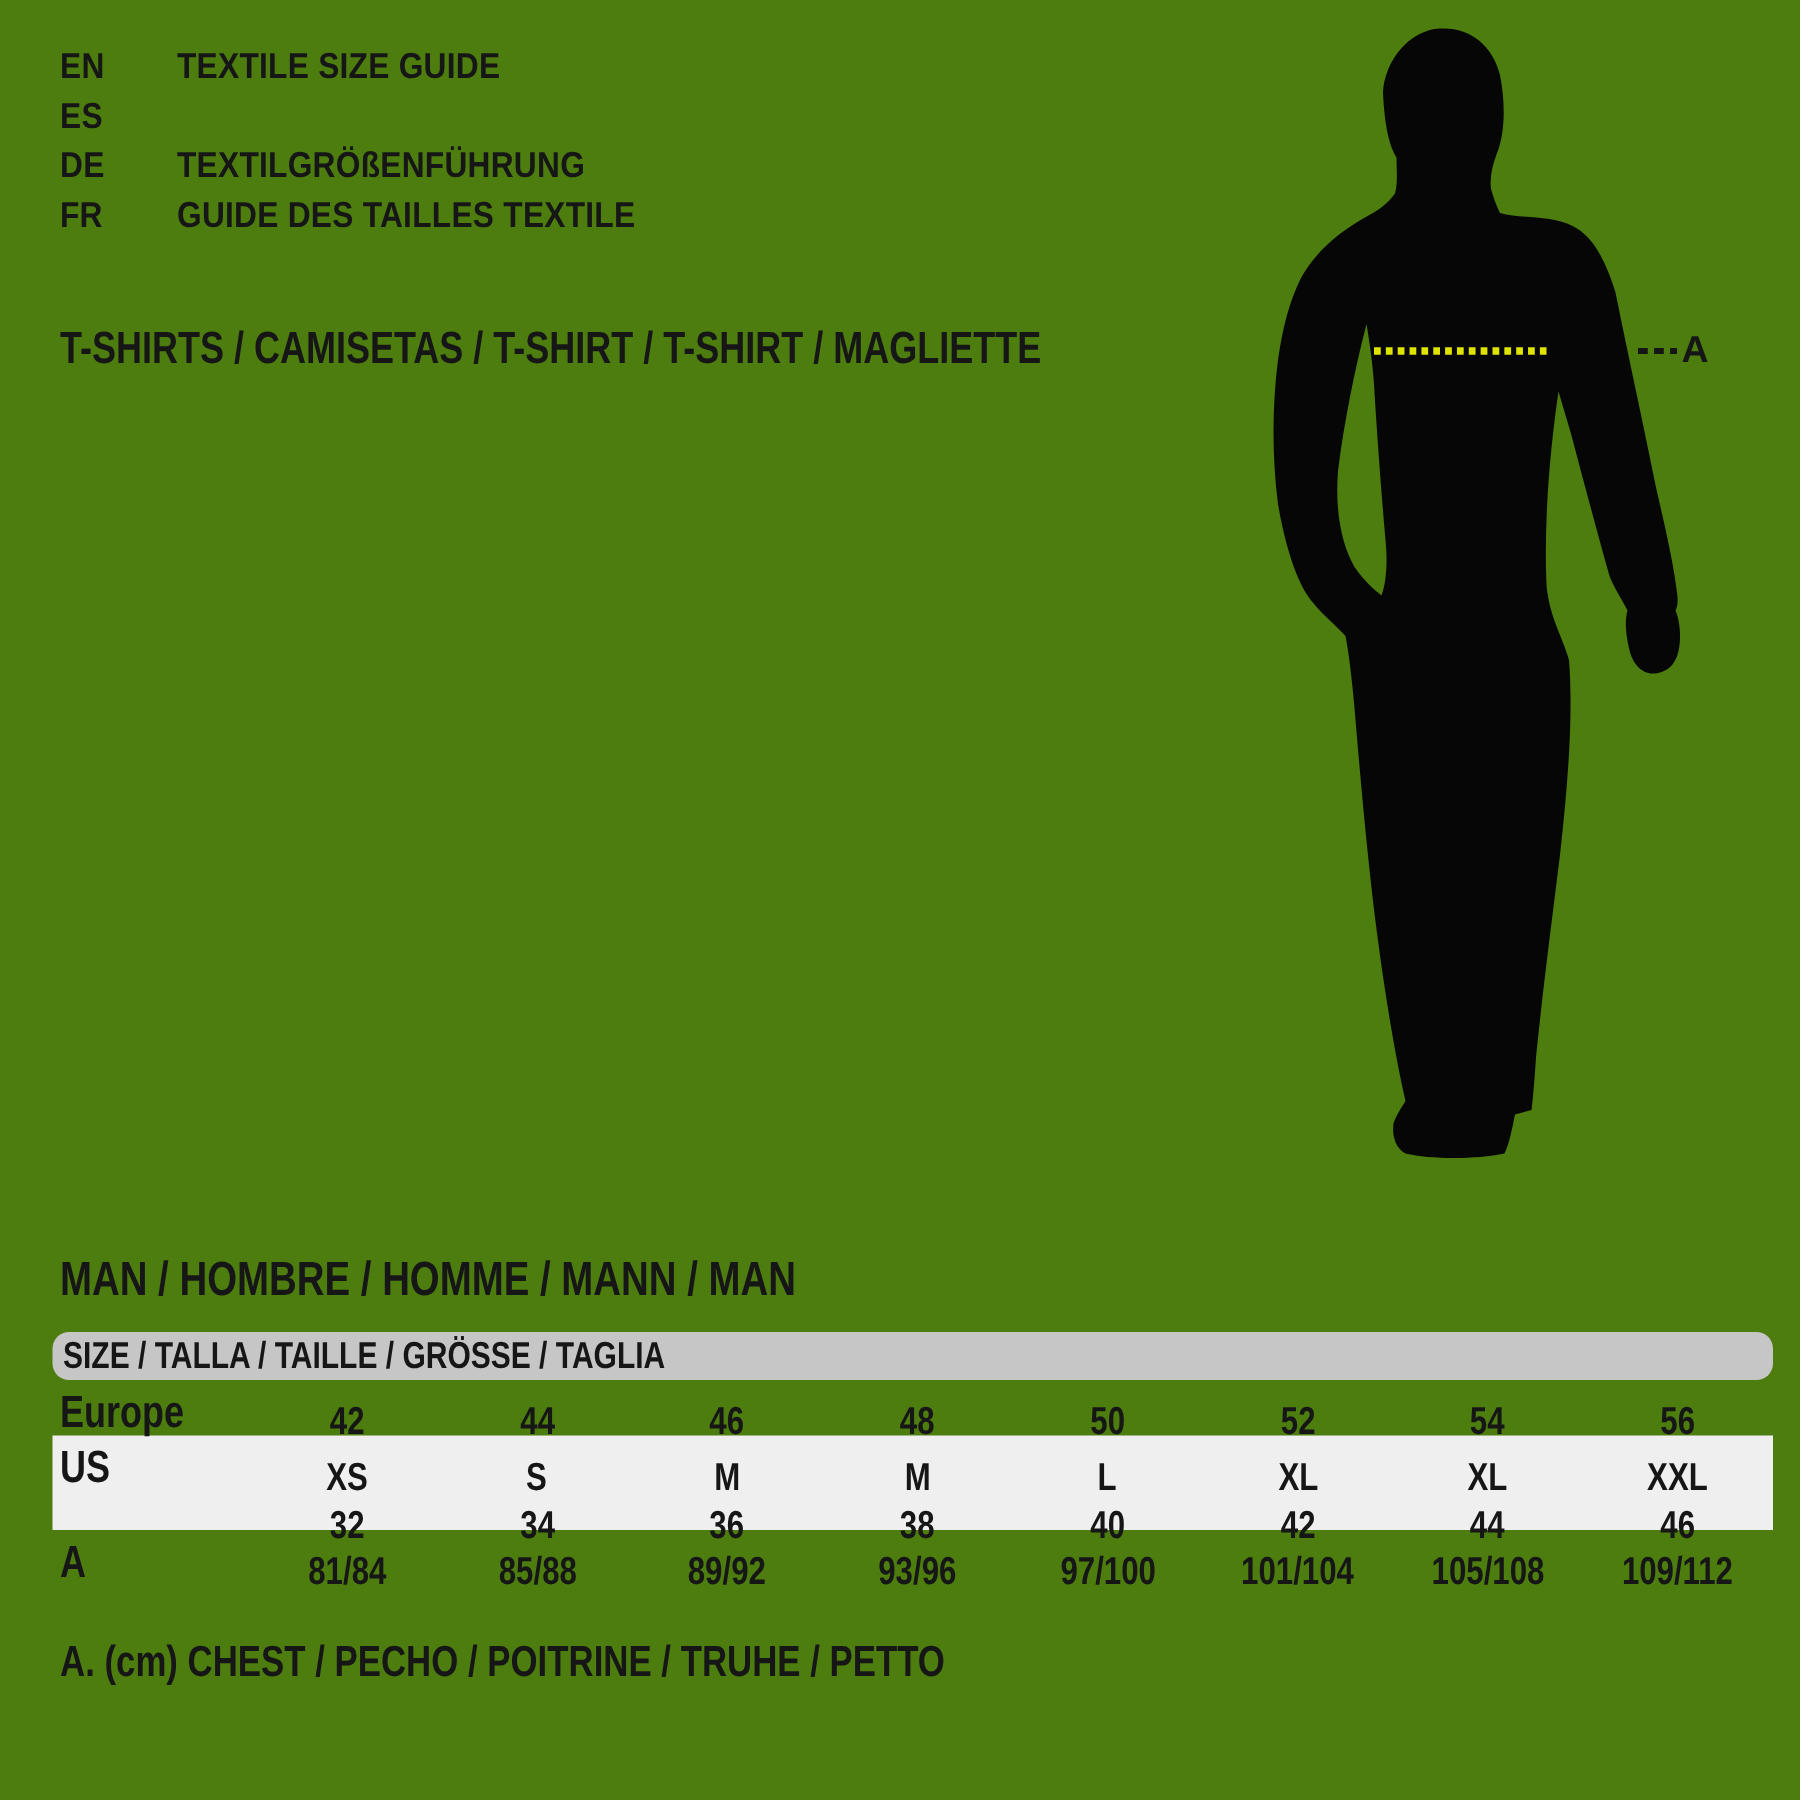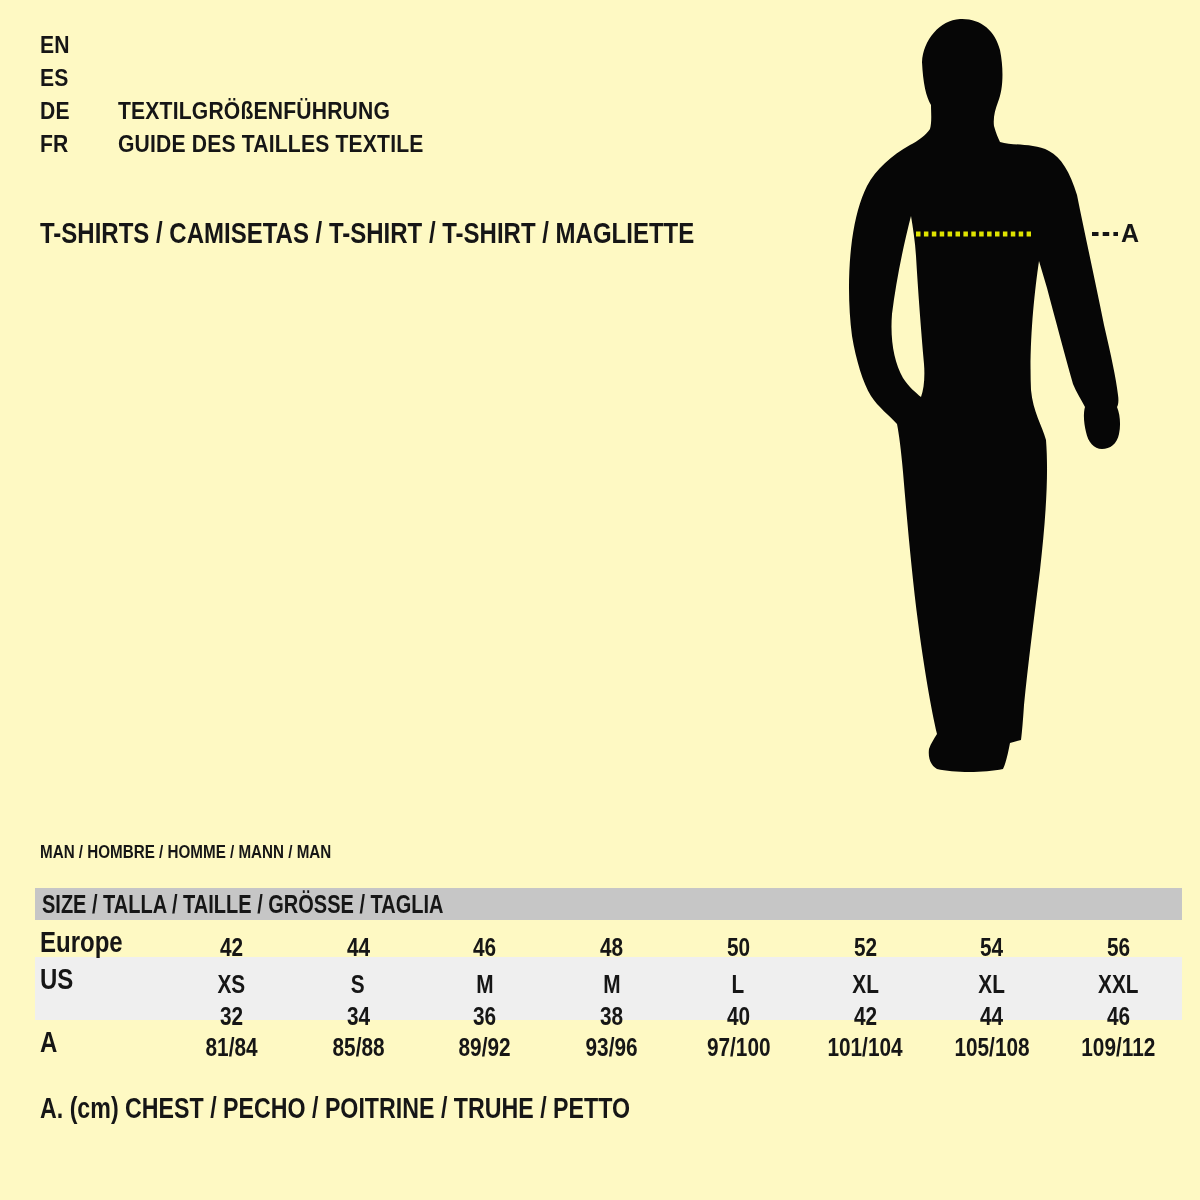--- a/index.html
+++ b/index.html
@@ -1,57 +1,58 @@
 <!DOCTYPE html>
 <html><head>
 <meta charset="utf-8">
 <style>
   * { margin:0; padding:0; box-sizing:border-box; }
   html,body { background:#ffffff; }
   #canvas {
-    position:relative; width:1200px; height:1200px; background:#fef9c3;
+    position:relative; width:1200px; height:1200px; background:#4d7c0f;
     font-family:"Liberation Sans", sans-serif; font-weight:700; color:#161616;
     overflow:hidden;
     text-decoration:underline;
   }
   
   .cx  { display:inline-block; transform:scaleX(.80); transform-origin:0 50%; white-space:nowrap; }
   .cxc { display:inline-block; transform:scaleX(.80); transform-origin:50% 50%; white-space:nowrap; }
   .cx9 { display:inline-block; transform:scaleX(.88); transform-origin:0 50%; white-space:nowrap; }
 
   
   .lang-block { position:absolute; left:40px; top:28px; }
   .lang-row   { display:flex; height:33px; line-height:33px; font-size:24px; letter-spacing:.2px; }
   .lang-code  { width:78px; }
   
   .cat-block { position:absolute; left:40px; top:217px; }
   .cat-line  { height:31px; line-height:31px; font-size:30px; }
   
   .figure-svg { position:absolute; left:815px; top:10px; width:330px; height:790px; }
   .measure-letter { position:absolute; left:1121px; top:219px; font-size:25px; line-height:28px; }
   
-  .section-title { position:absolute; left:40px; top:838px; font-size:19px; line-height:28px; }
+  .section-title { position:absolute; left:40px; top:838px; font-size:32px; line-height:28px; }
   
   .sz-table  { position:absolute; left:35px; top:888px; width:1147px; }
-  .sz-header { height:32px; line-height:32px; background:#c6c6c6; padding-left:7px; font-size:25px; }
+  .sz-header { height:32px; line-height:32px; background:#c6c6c6; padding-left:7px; font-size:25px;border-radius:11px; }
   .sz-row    { display:grid; grid-template-columns:133px repeat(8, 1fr); align-items:center; }
   .sz-stripe { background:#efefef; }
   .sz-label  { padding-left:5px; font-size:30px; }
   .sz-cell   { text-align:center; font-size:26px;margin-top:12px; }
   
   .footnote { position:absolute; left:40px; top:1094px; font-size:29px; line-height:28px; }
 </style>
 </head>
 <body>
 
 <div id="canvas">
 
   <div class="lang-block">
     <div class="lang-row">
       <span class="lang-code"><span class="cx9">EN</span></span>
+      <span class="lang-title"><span class="cx9">TEXTILE SIZE GUIDE</span></span>
     </div>
     <div class="lang-row">
       <span class="lang-code"><span class="cx9">ES</span></span>
     </div>
     <div class="lang-row">
       <span class="lang-code"><span class="cx9">DE</span></span>
       <span class="lang-title"><span class="cx9">TEXTILGRÖßENFÜHRUNG</span></span>
     </div>
     <div class="lang-row">
       <span class="lang-code"><span class="cx9">FR</span></span>

